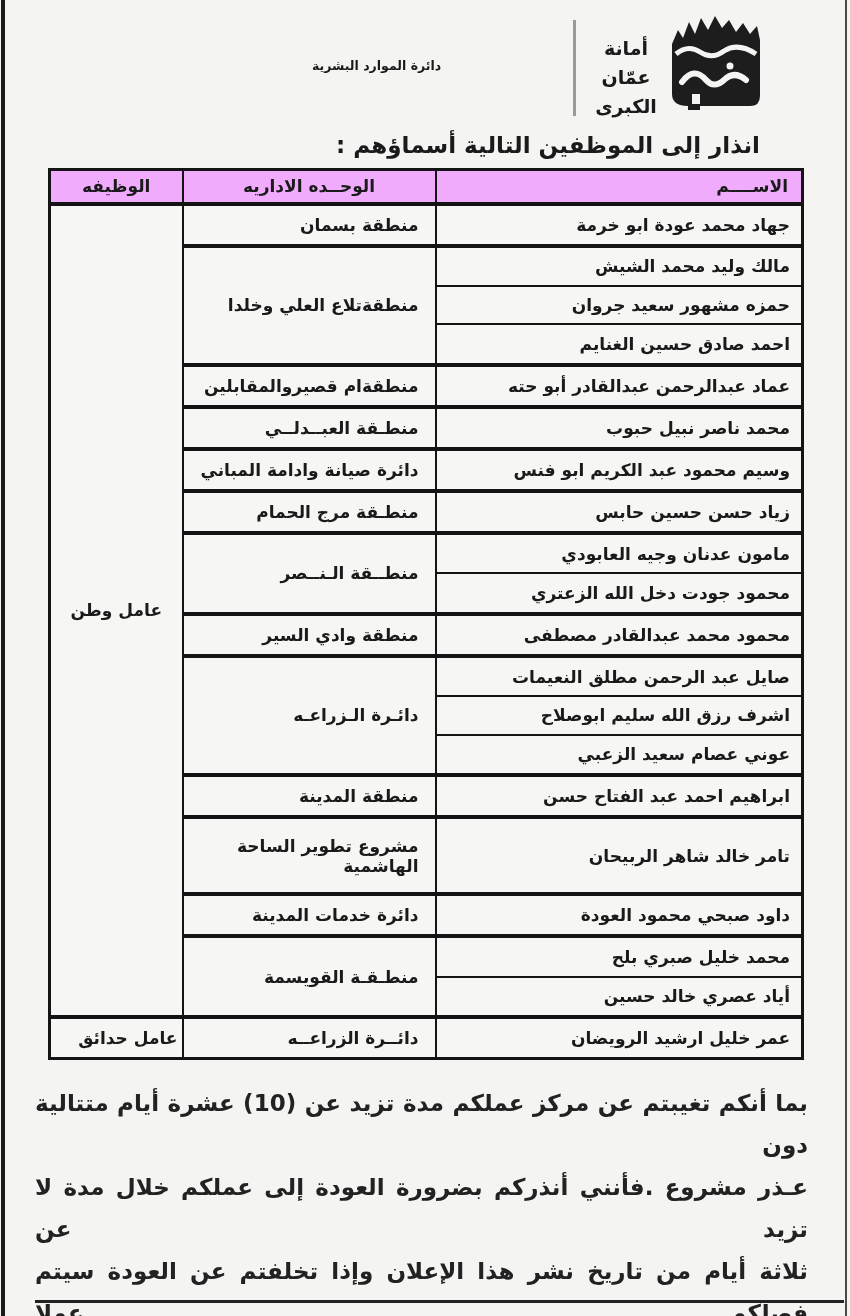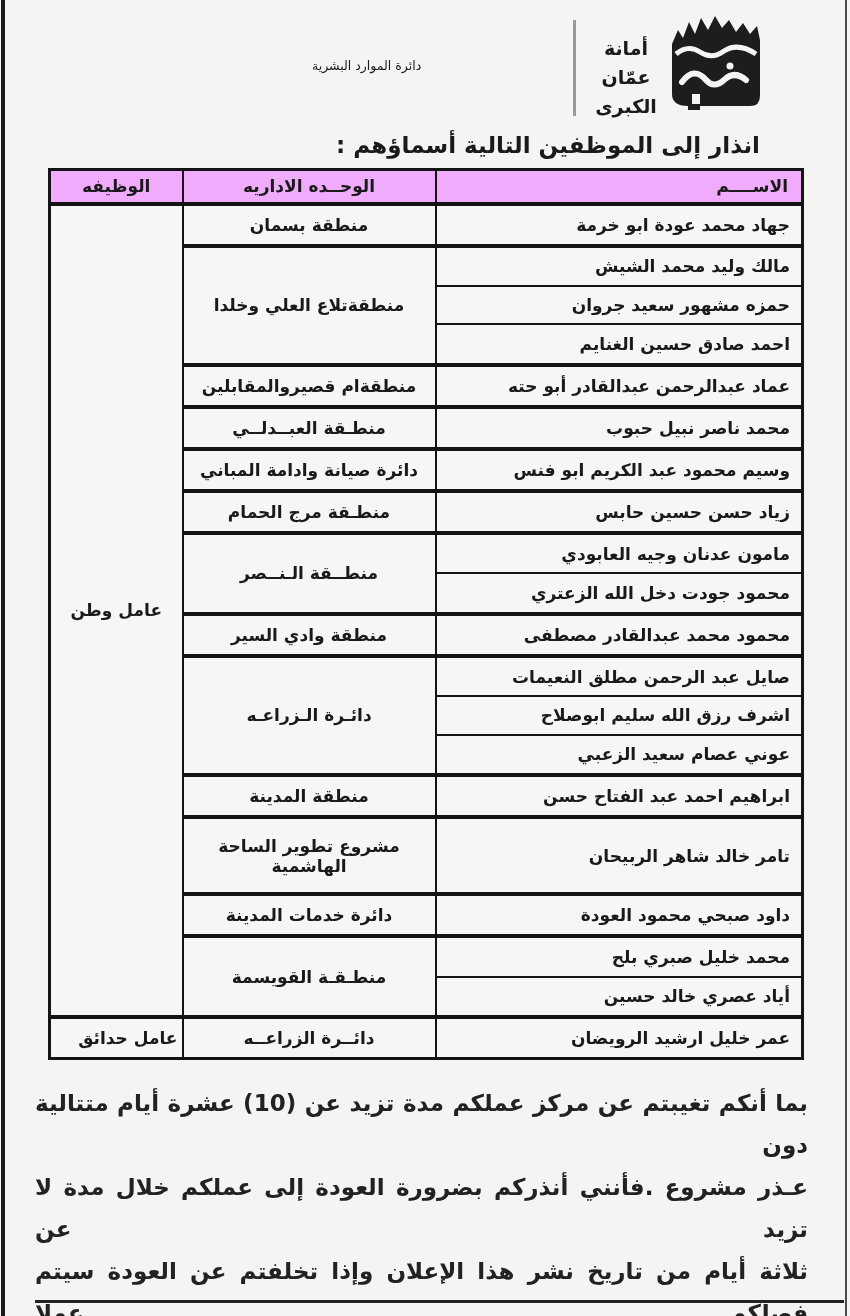--- a/index.html
+++ b/index.html
@@ -23,21 +23,21 @@
   
   .masthead { position: absolute; top: 8px; right: 88px; height: 108px; }
   .logo-box { position: absolute; top: 2px; right: 0; width: 92px; height: 102px; }
   .org-name {
     position: absolute; top: 26px; right: 100px; width: 72px;
     text-align: center; font-weight: bold; font-size: 19px; line-height: 29px;
   }
   .org-divider { position: absolute; top: 12px; right: 186px; width: 3px; height: 96px; background: #9a9a9a; }
   .dept-name {
     position: absolute; top: 50px; right: 300px; width: 150px;
-    font-weight: normal; font-size: 12.5px; text-align: left; white-space: nowrap;
+    font-weight: bold; font-size: 12.5px; text-align: left; white-space: nowrap;
   }
 
   .notice-title {
     position: absolute; top: 132px; right: 90px;
     font-weight: bold; font-size: 23px; letter-spacing: 0.5px;
   }
 
   
   table.emp-table {
     position: absolute; top: 168px; left: 48px;
@@ -53,21 +53,21 @@
     border: 2px solid #141414;
     font-weight: bold;
     font-size: 17px;
     vertical-align: middle;
   }
   .emp-table { border: 3px solid #141414; }
   .emp-table thead th { background: #f0abfc; height: 34px; }
   .emp-table th.h-name { text-align: right; padding-left: 0; padding-right: 13px; }
   .emp-table th.h-unit, .emp-table th.h-job { text-align: center; }
   .emp-table td.name-cell { text-align: right; padding-right: 11px; }
-  .emp-table td.unit-cell { text-align: center; padding: 0 4px; }
+  .emp-table td.unit-cell { padding: 0 16px; }
   .emp-table td.job-cell  { text-align: center; }
   .emp-table td.job-cell.hadaeq { text-align: right; padding-right: 4px; }
   .emp-table tr.group-start td { border-top-width: 4px; }
 
   
   .notice-body {
     position: absolute; top: 1082px; left: 35px; right: 42px;
     font-size: 23px; font-weight: bold; line-height: 42px;
     color: #222;
   }

